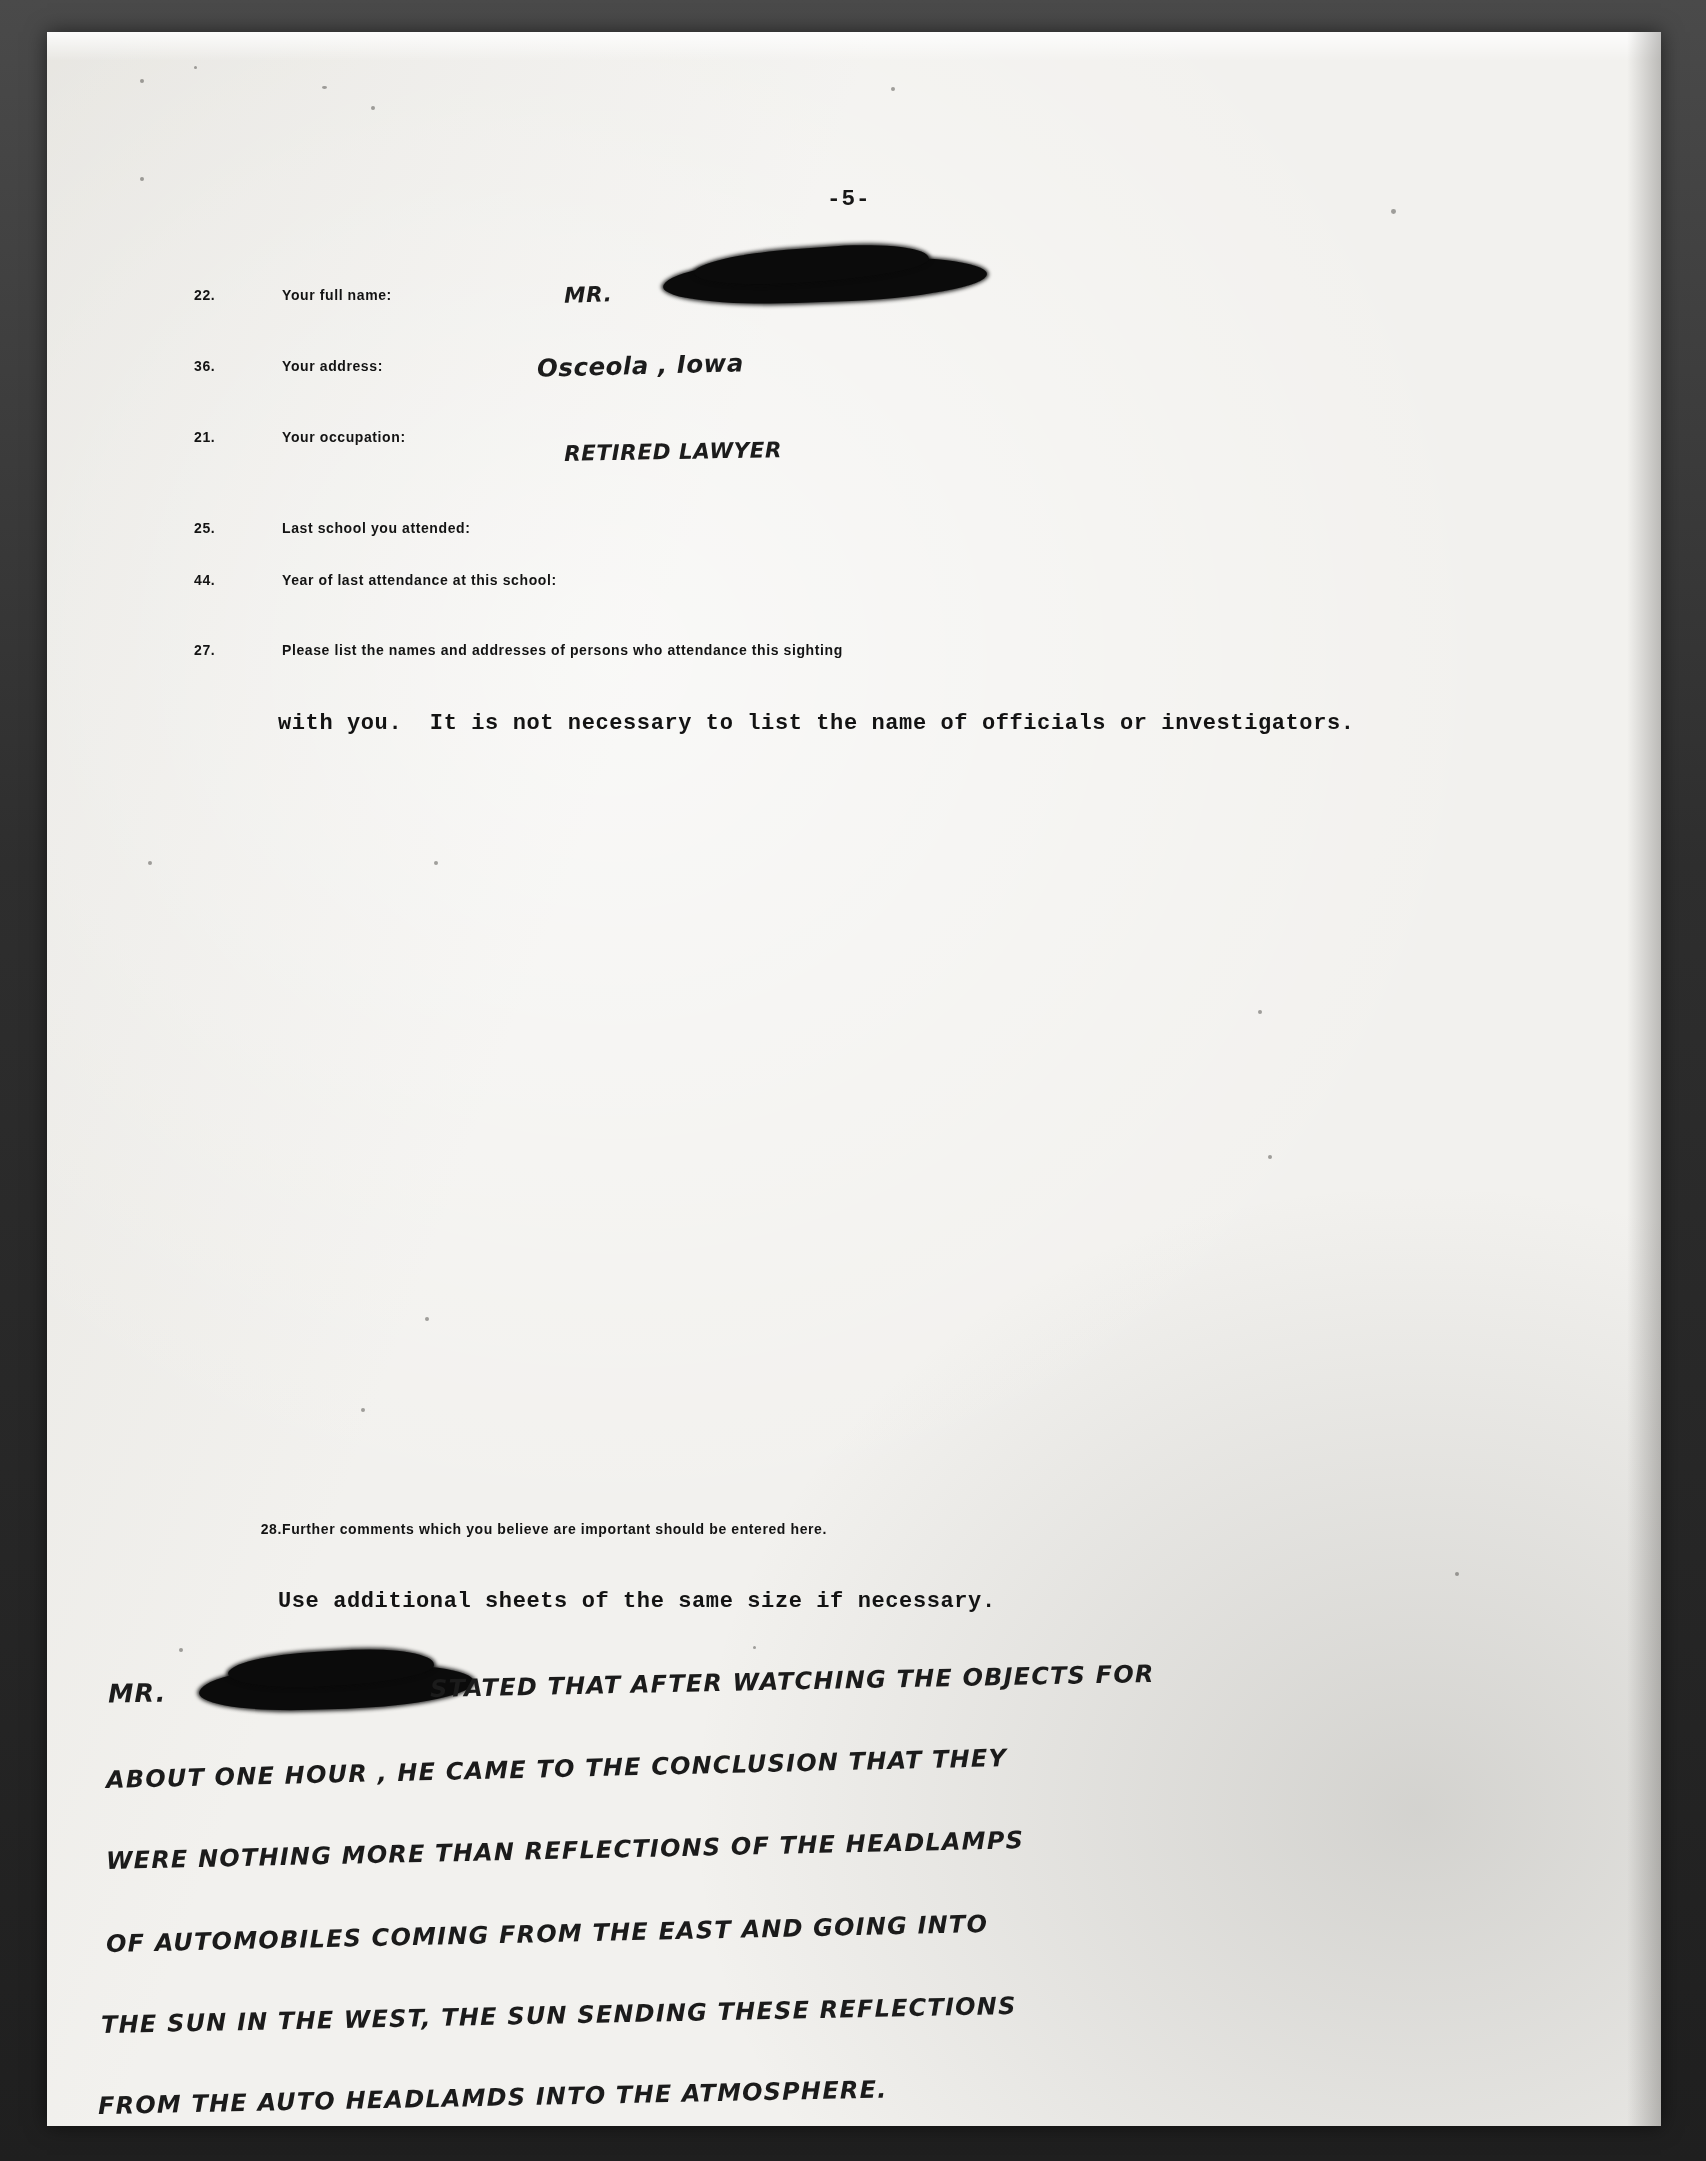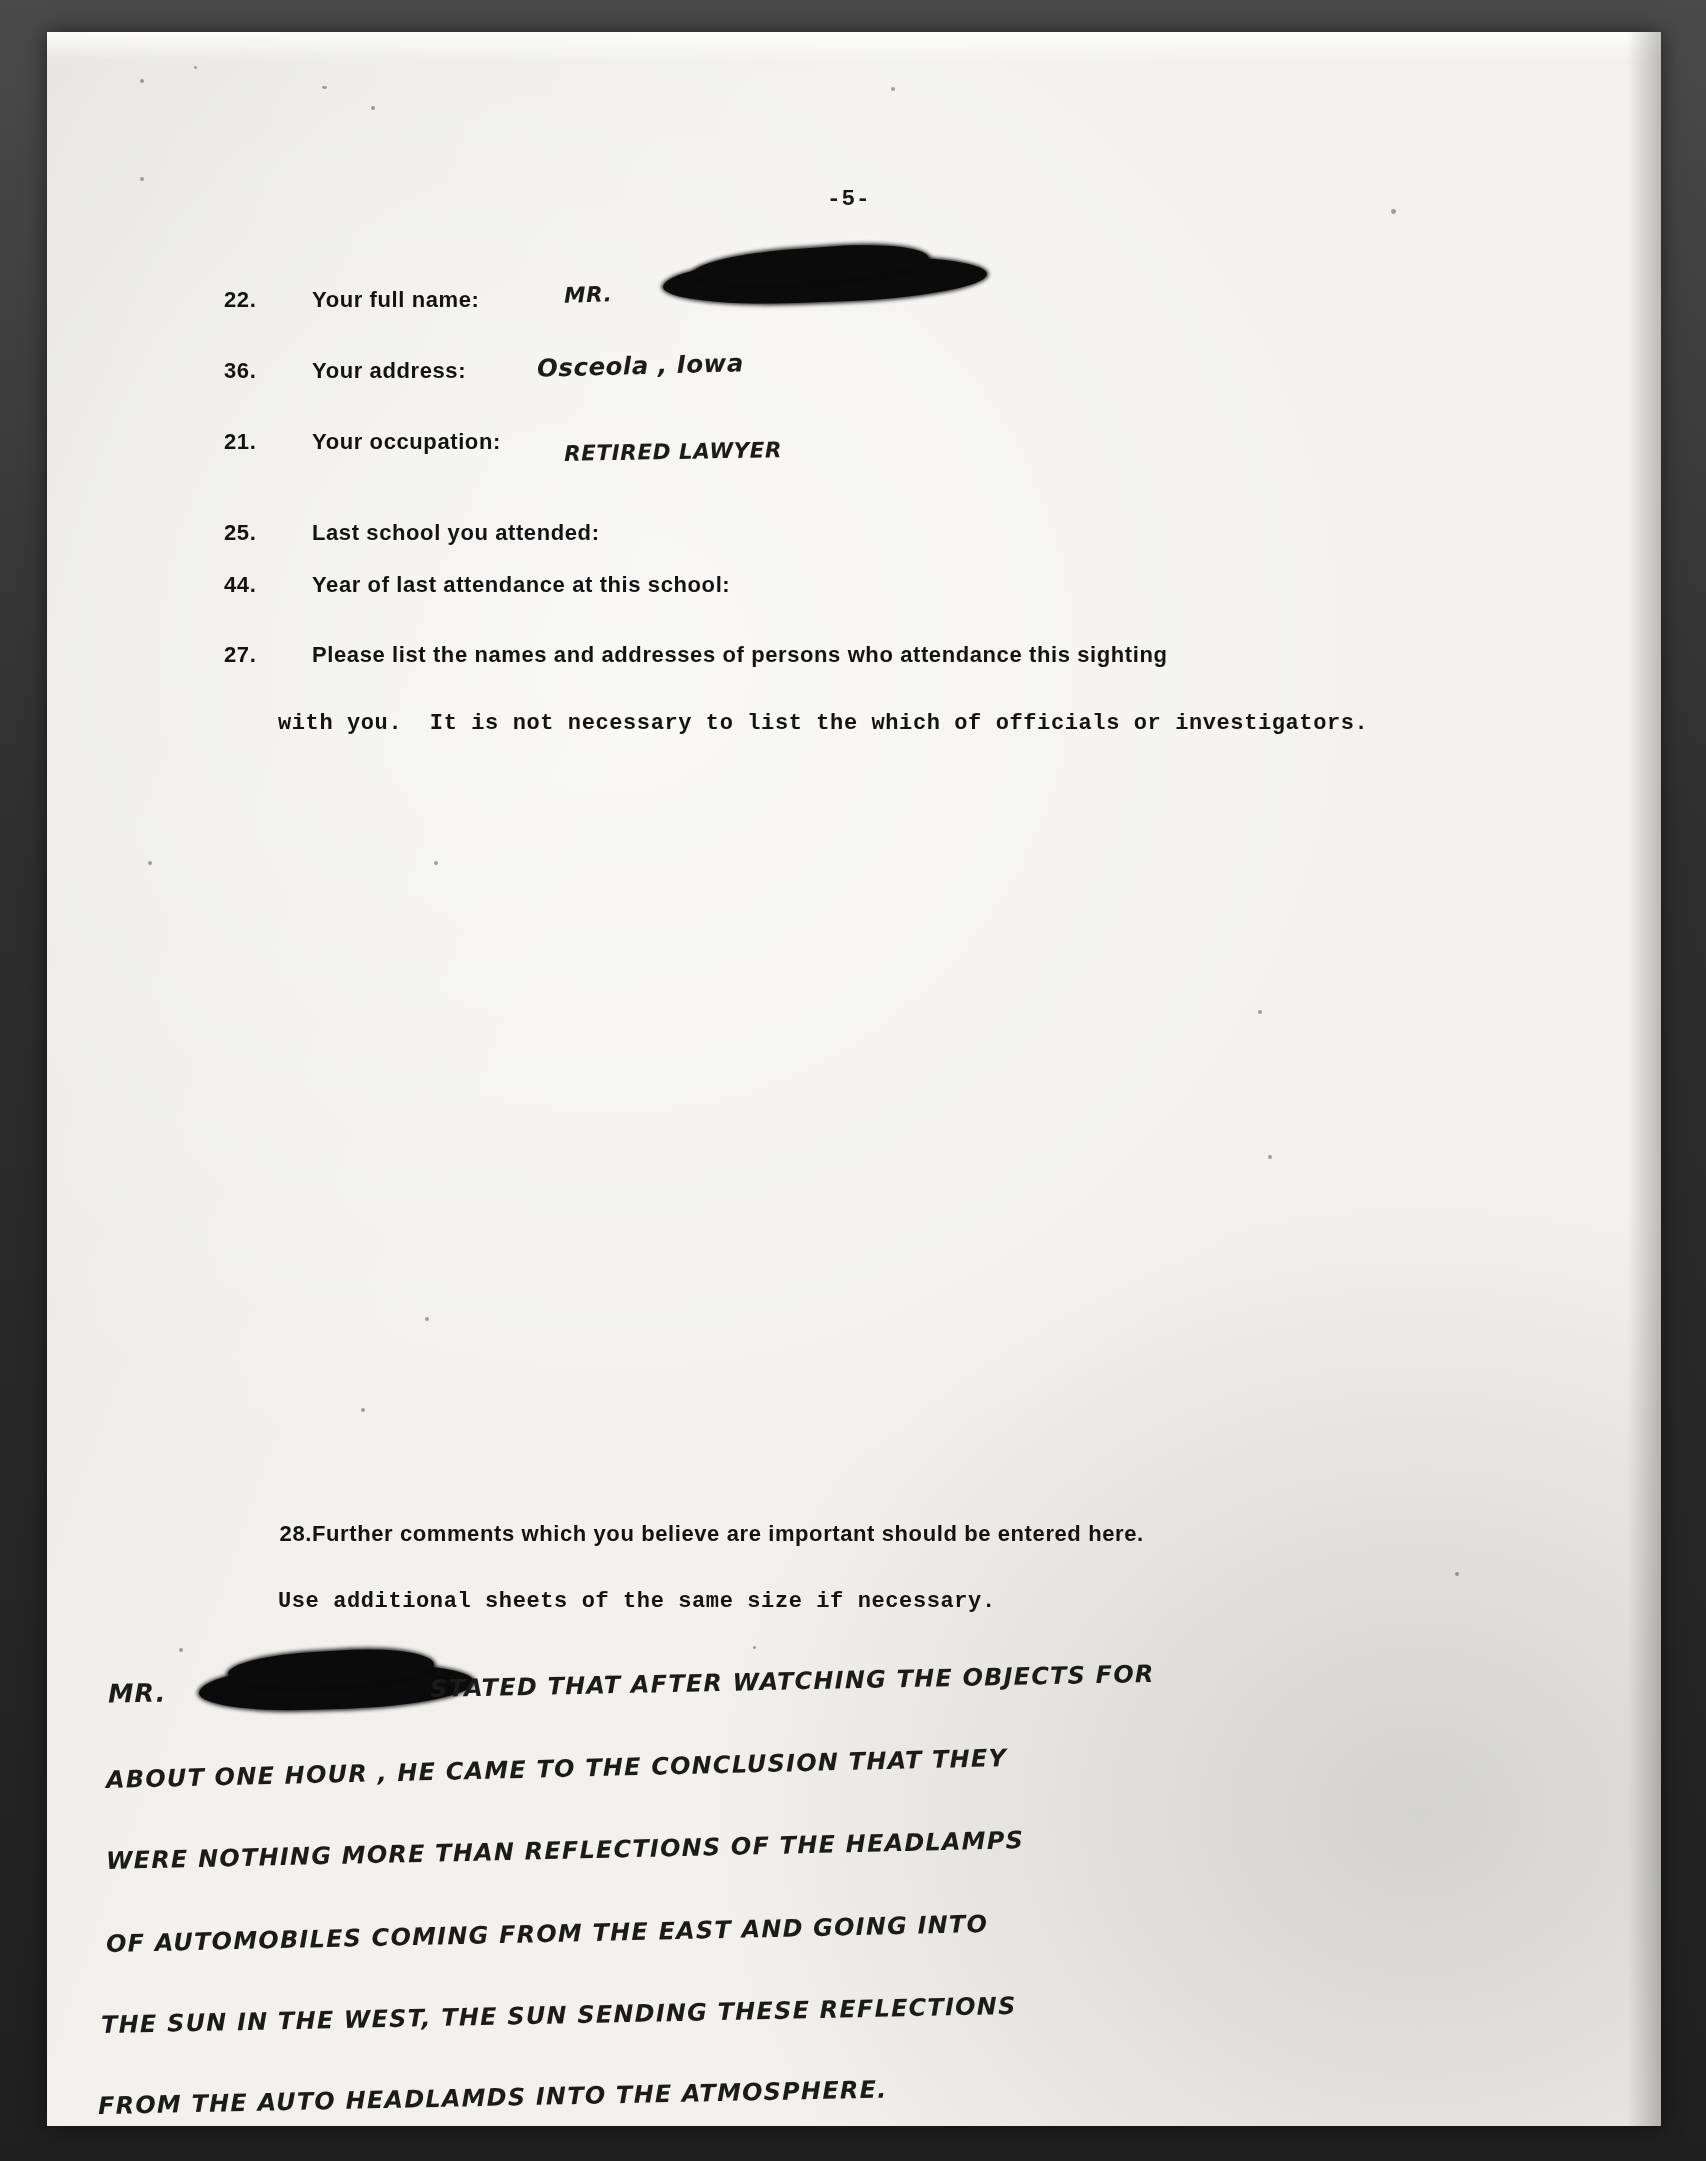--- a/index.html
+++ b/index.html
@@ -86,25 +86,24 @@
     left: 780px;
     top: 154px;
     font-size: 22.6px;
     font-weight: 700;
     letter-spacing: 1px;
   }
 
   .q-row {
     position: absolute;
     left: 147px;
-    font-size: 22px;
+    font-size: 14px;
     font-weight: 700;
     letter-spacing: 0.6px;
     color: #131313;
-    margin-left: 30px;
   }
   .q-num {
     display: inline-block;
     width: 88px;
   }
 
   .q-cont {
     position: absolute;
     left: 231px;
     font-size: 22px;
@@ -191,21 +190,21 @@
   <div class="hand hw-answer" style="left:490px;top:319px;font-size:24.5px;transform:rotate(-1.5deg);">Osceola , Iowa</div>
 
   <div class="q-row" style="top:397px;"><span class="q-num">21.</span><span>Your occupation:</span></div>
   <div class="hand hw-answer" style="left:517px;top:407px;font-size:21.6px;transform:rotate(-1deg);">RETIRED LAWYER</div>
 
   <div class="q-row" style="top:488px;"><span class="q-num">25.</span><span>Last school you attended:</span></div>
 
   <div class="q-row" style="top:540px;"><span class="q-num">44.</span><span>Year of last attendance at this school:</span></div>
 
   <div class="q-row" style="top:610px;"><span class="q-num">27.</span><span>Please list the names and addresses of persons who attendance this sighting</span></div>
-  <div class="typed q-cont" style="top:679px;">with you.  It is not necessary to list the which of officials or investigators.</div>
+  <div class="typed q-cont" style="top:679px;">with you.  It is not necessary to list the name of officials or investigators.</div>
 
   <div class="q-row" style="top:1489px;text-align:right;"><span class="q-num">28.</span><span>Further comments which you believe are important should be entered here.</span></div>
   <div class="typed q-cont" style="top:1557px;text-align:center;">Use additional sheets of the same size if necessary.</div>
 
   <div class="hand" style="left:61px;top:1646px;font-size:25.5px;letter-spacing:1px;transform:rotate(-1deg);">MR.</div>
   <div class="redact" style="left:152px;top:1633px;width:275px;height:44px;transform:rotate(-2deg);"></div>
   <div class="redact b2" style="left:181px;top:1619px;width:206px;height:35px;transform:rotate(-3deg);"></div>
 
   <div class="hw-line" style="left:383px;top:1643px;transform:rotate(-1.2deg);">STATED THAT AFTER WATCHING THE OBJECTS FOR</div>
   <div class="hw-line" style="left:59px;top:1734px;transform:rotate(-1.4deg);">ABOUT ONE HOUR , HE CAME TO THE CONCLUSION THAT THEY</div>

